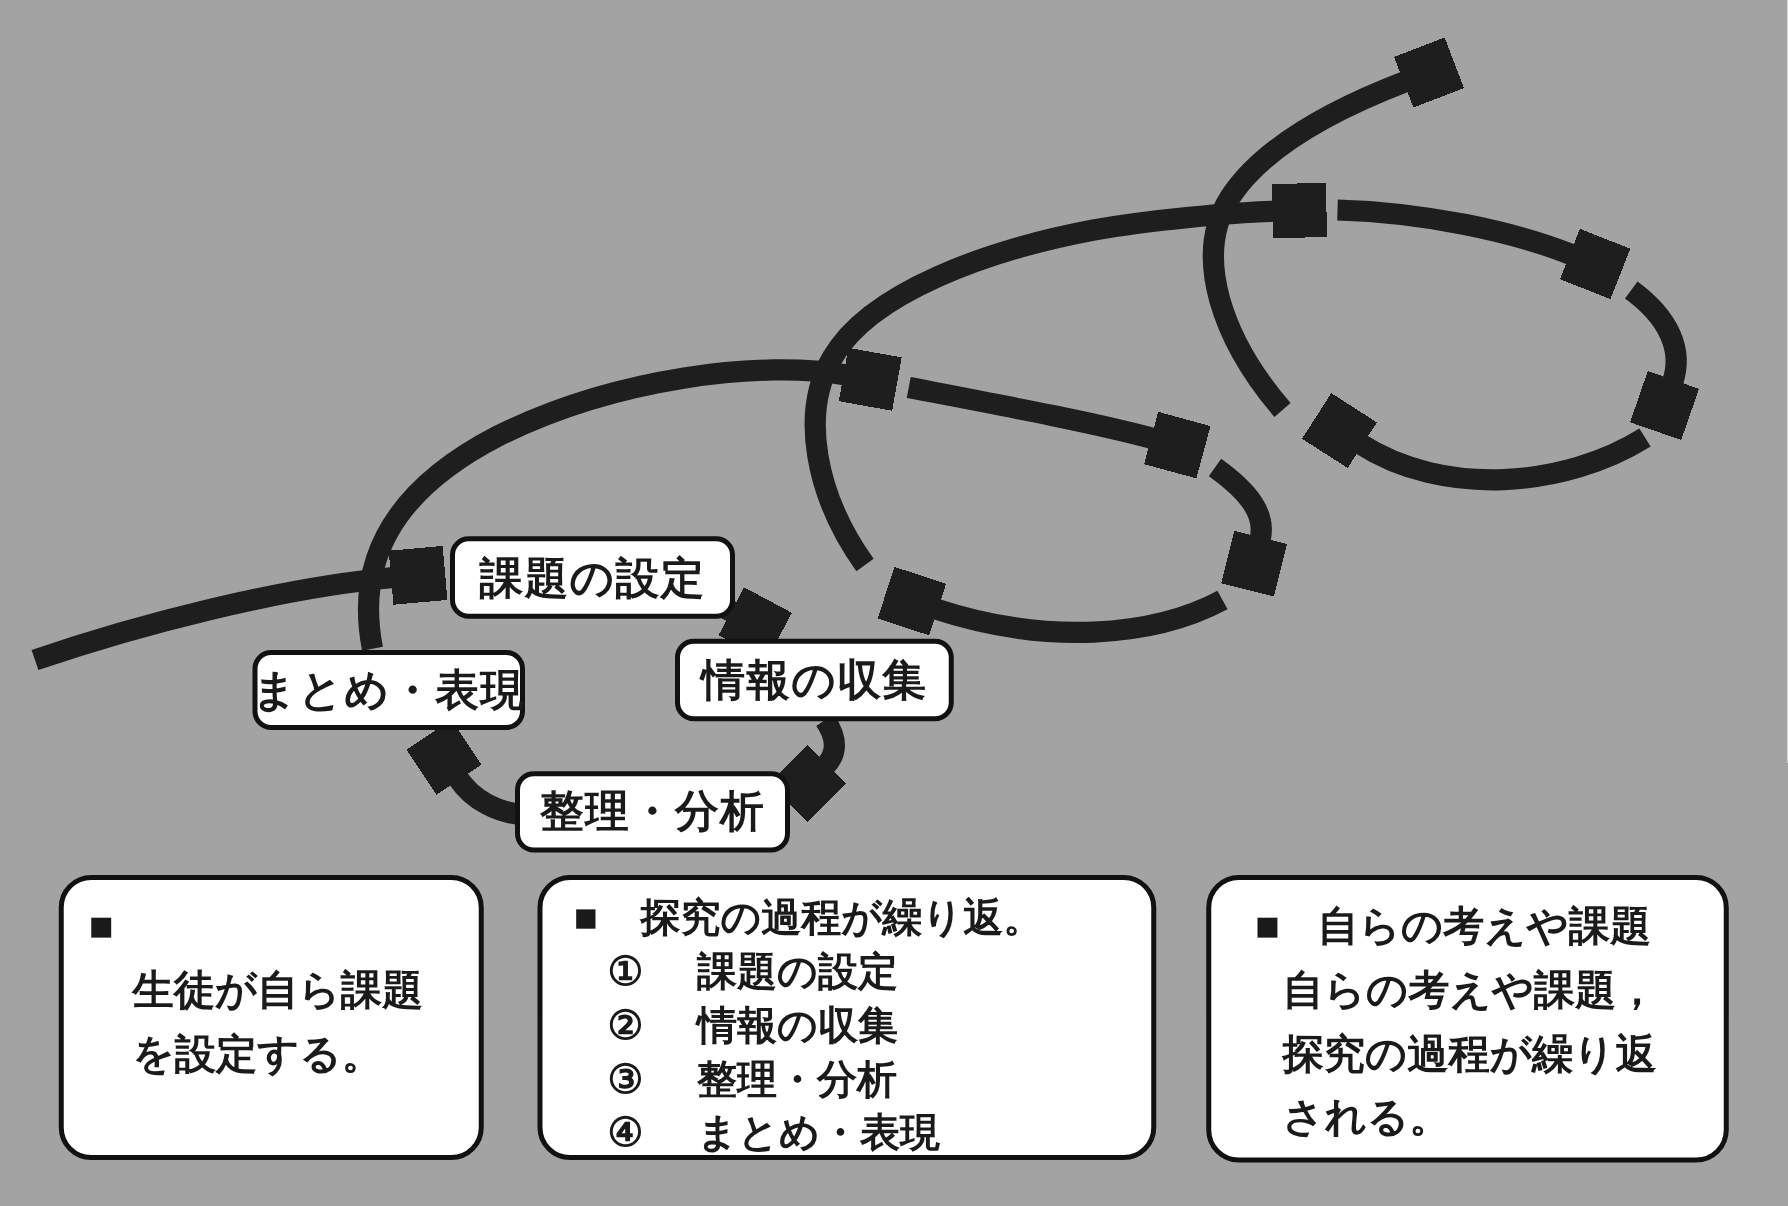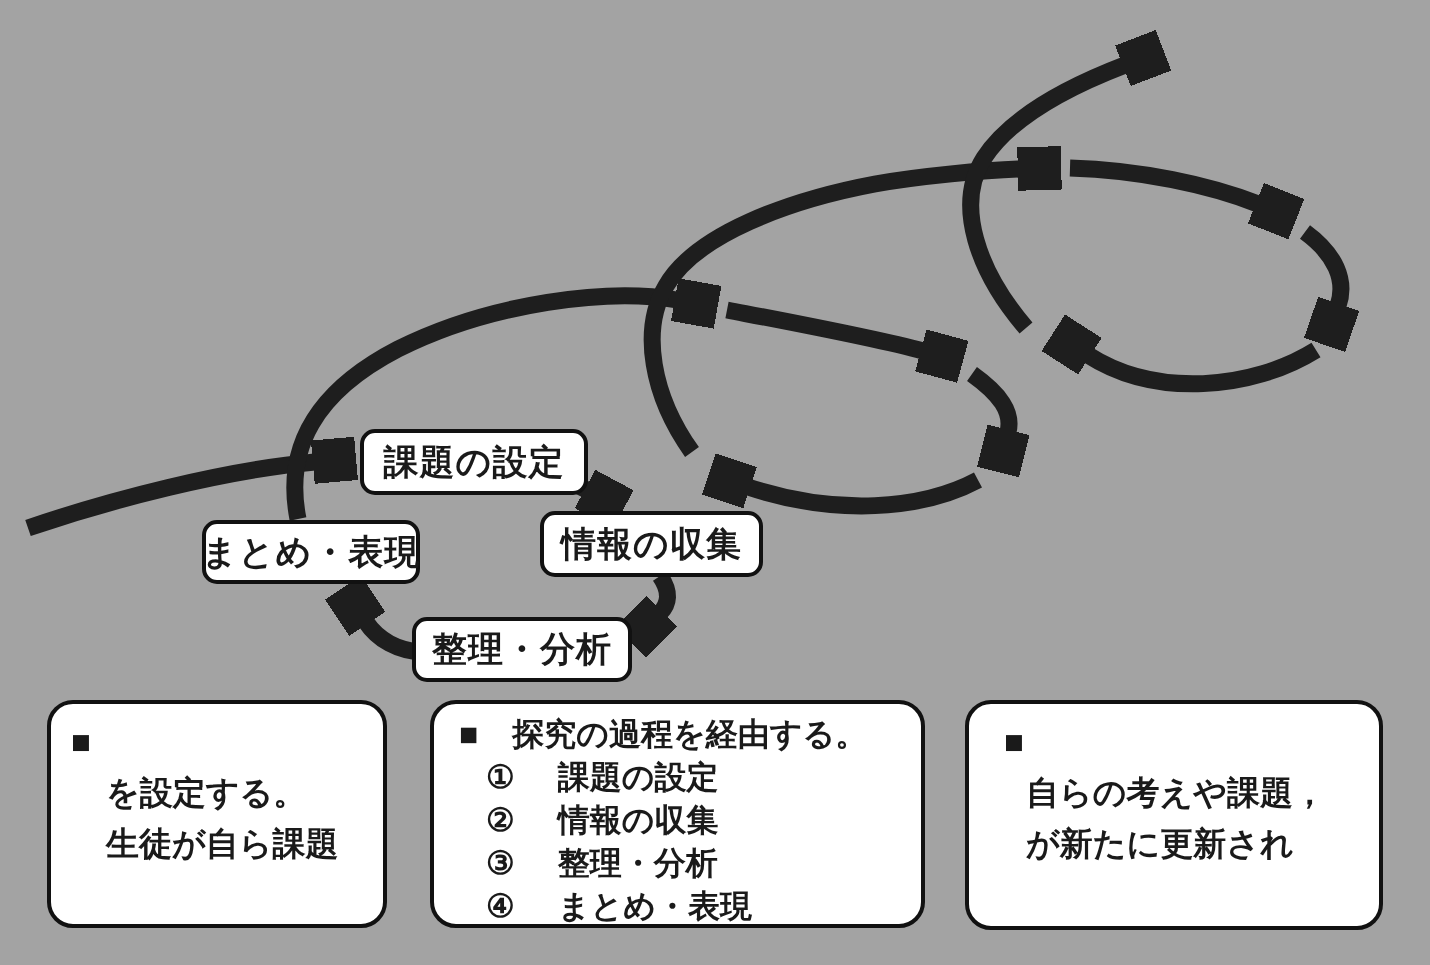--- a/index.html
+++ b/index.html
@@ -83,28 +83,28 @@
     <span>整理・分析</span>
   </div>
   <div class="cycle-box cb-summary">
     <span>まとめ・表現</span>
   </div>
 
   <div class="note-box note-1">
     <div class="note-line bullet-line">
       <span class="bullet">■</span>
     </div>
+    <div class="note-line cont">生徒が自ら課題</div>
     <div class="note-line cont">を設定する。</div>
-    <div class="note-line cont">生徒が自ら課題</div>
   </div>
 
   <div class="note-box note-2">
     <div class="note-line bullet-line">
       <span class="bullet">■</span>
-      <span>探究の過程を経由する。</span>
+      <span>探究の過程が繰り返。</span>
     </div>
     <div class="note-line num-item">
       <span class="num">①</span>
       <span>課題の設定</span>
     </div>
     <div class="note-line num-item">
       <span class="num">②</span>
       <span>情報の収集</span>
     </div>
     <div class="note-line num-item">
@@ -113,18 +113,20 @@
     </div>
     <div class="note-line num-item">
       <span class="num">④</span>
       <span>まとめ・表現</span>
     </div>
   </div>
 
   <div class="note-box note-3">
     <div class="note-line bullet-line">
       <span class="bullet">■</span>
+      <span>自らの考えや課題</span>
     </div>
     <div class="note-line cont">自らの考えや課題，</div>
-    <div class="note-line cont">が新たに更新され</div>
+    <div class="note-line cont">探究の過程が繰り返</div>
+    <div class="note-line cont">される。</div>
   </div>
 
 </div>
 
 </body></html>

